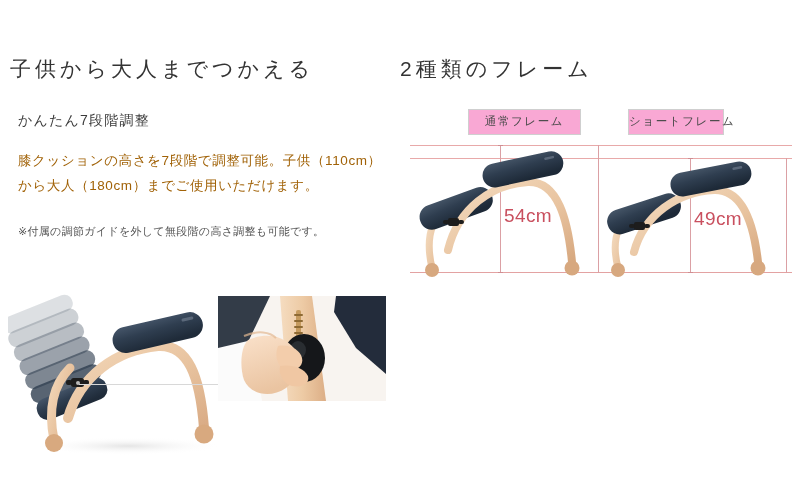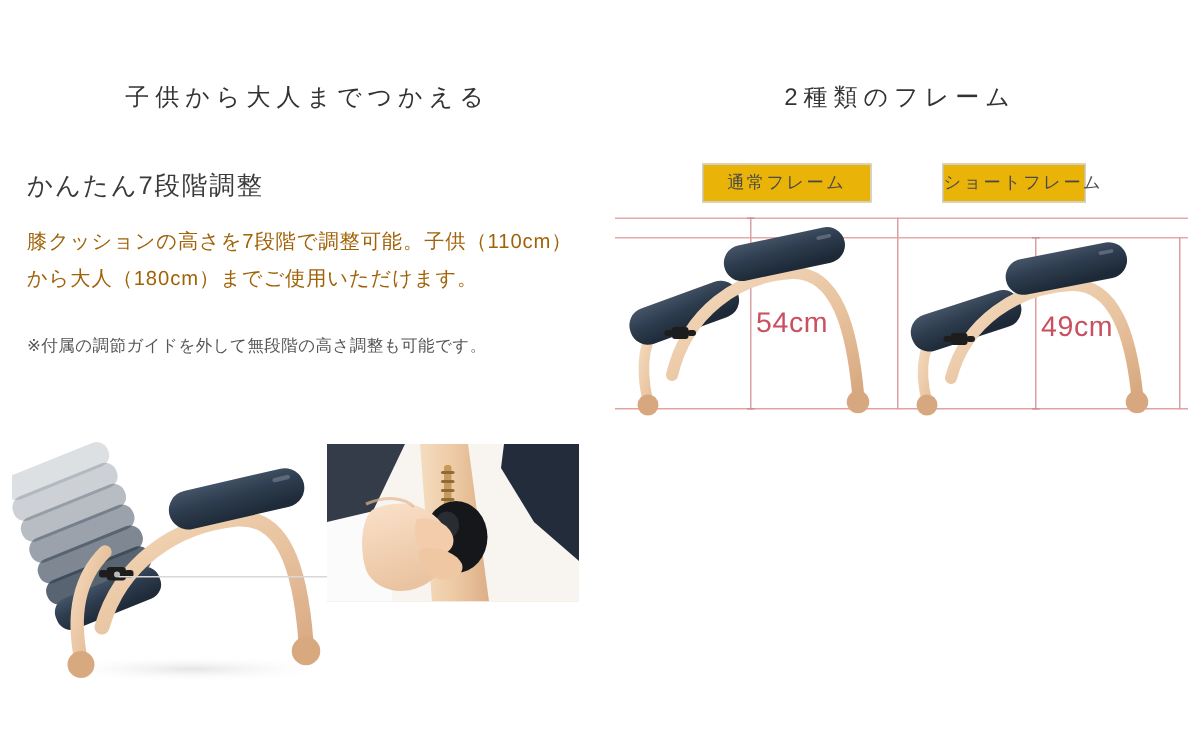--- a/index.html
+++ b/index.html
@@ -22,34 +22,33 @@
   
   .col-left  { position: absolute; left: 0;   top: 0; width: 400px; height: 495px; }
   .col-right { position: absolute; left: 400px; top: 0; width: 400px; height: 495px; }
 
   
   .section-title {
     position: absolute;
     top: 55px;
     left: 0;
     width: 100%;
-    text-align: center;
-    font-size: 16px;
+    font-size: 21px;
     letter-spacing: 4px;
     color: #333333;
     font-weight: 400;
     white-space: nowrap;
   }
   .col-left .section-title { padding-left: 10px; box-sizing: border-box; }
 
   .sub-title {
     position: absolute;
     left: 18px;
     top: 112px;
-    font-size: 17px;
+    font-size: 14px;
     letter-spacing: 1.2px;
     color: #3b3b3b;
     font-weight: 400;
   }
 
   
   .body-text {
     position: absolute;
     font-size: 13.5px;
     line-height: 25px;
@@ -76,21 +75,21 @@
     top: 283px;
     width: 378px;
     line-height: 26px;
   }
 
   
   .chip {
     position: absolute;
     top: 109px;
     border: 1px solid #cfcfcf;
-    background: #eab308;
+    background: #f9a8d4;
     font-size: 11.5px;
     letter-spacing: 1.6px;
     color: #4a4a4a;
     padding: 4px 0 5px 0;
     text-align: center;
     box-sizing: border-box;
     white-space: nowrap;
   }
   .chip-normal { left: 68px;  width: 113px; }
   .chip-short  { left: 228px; width: 96px; }

